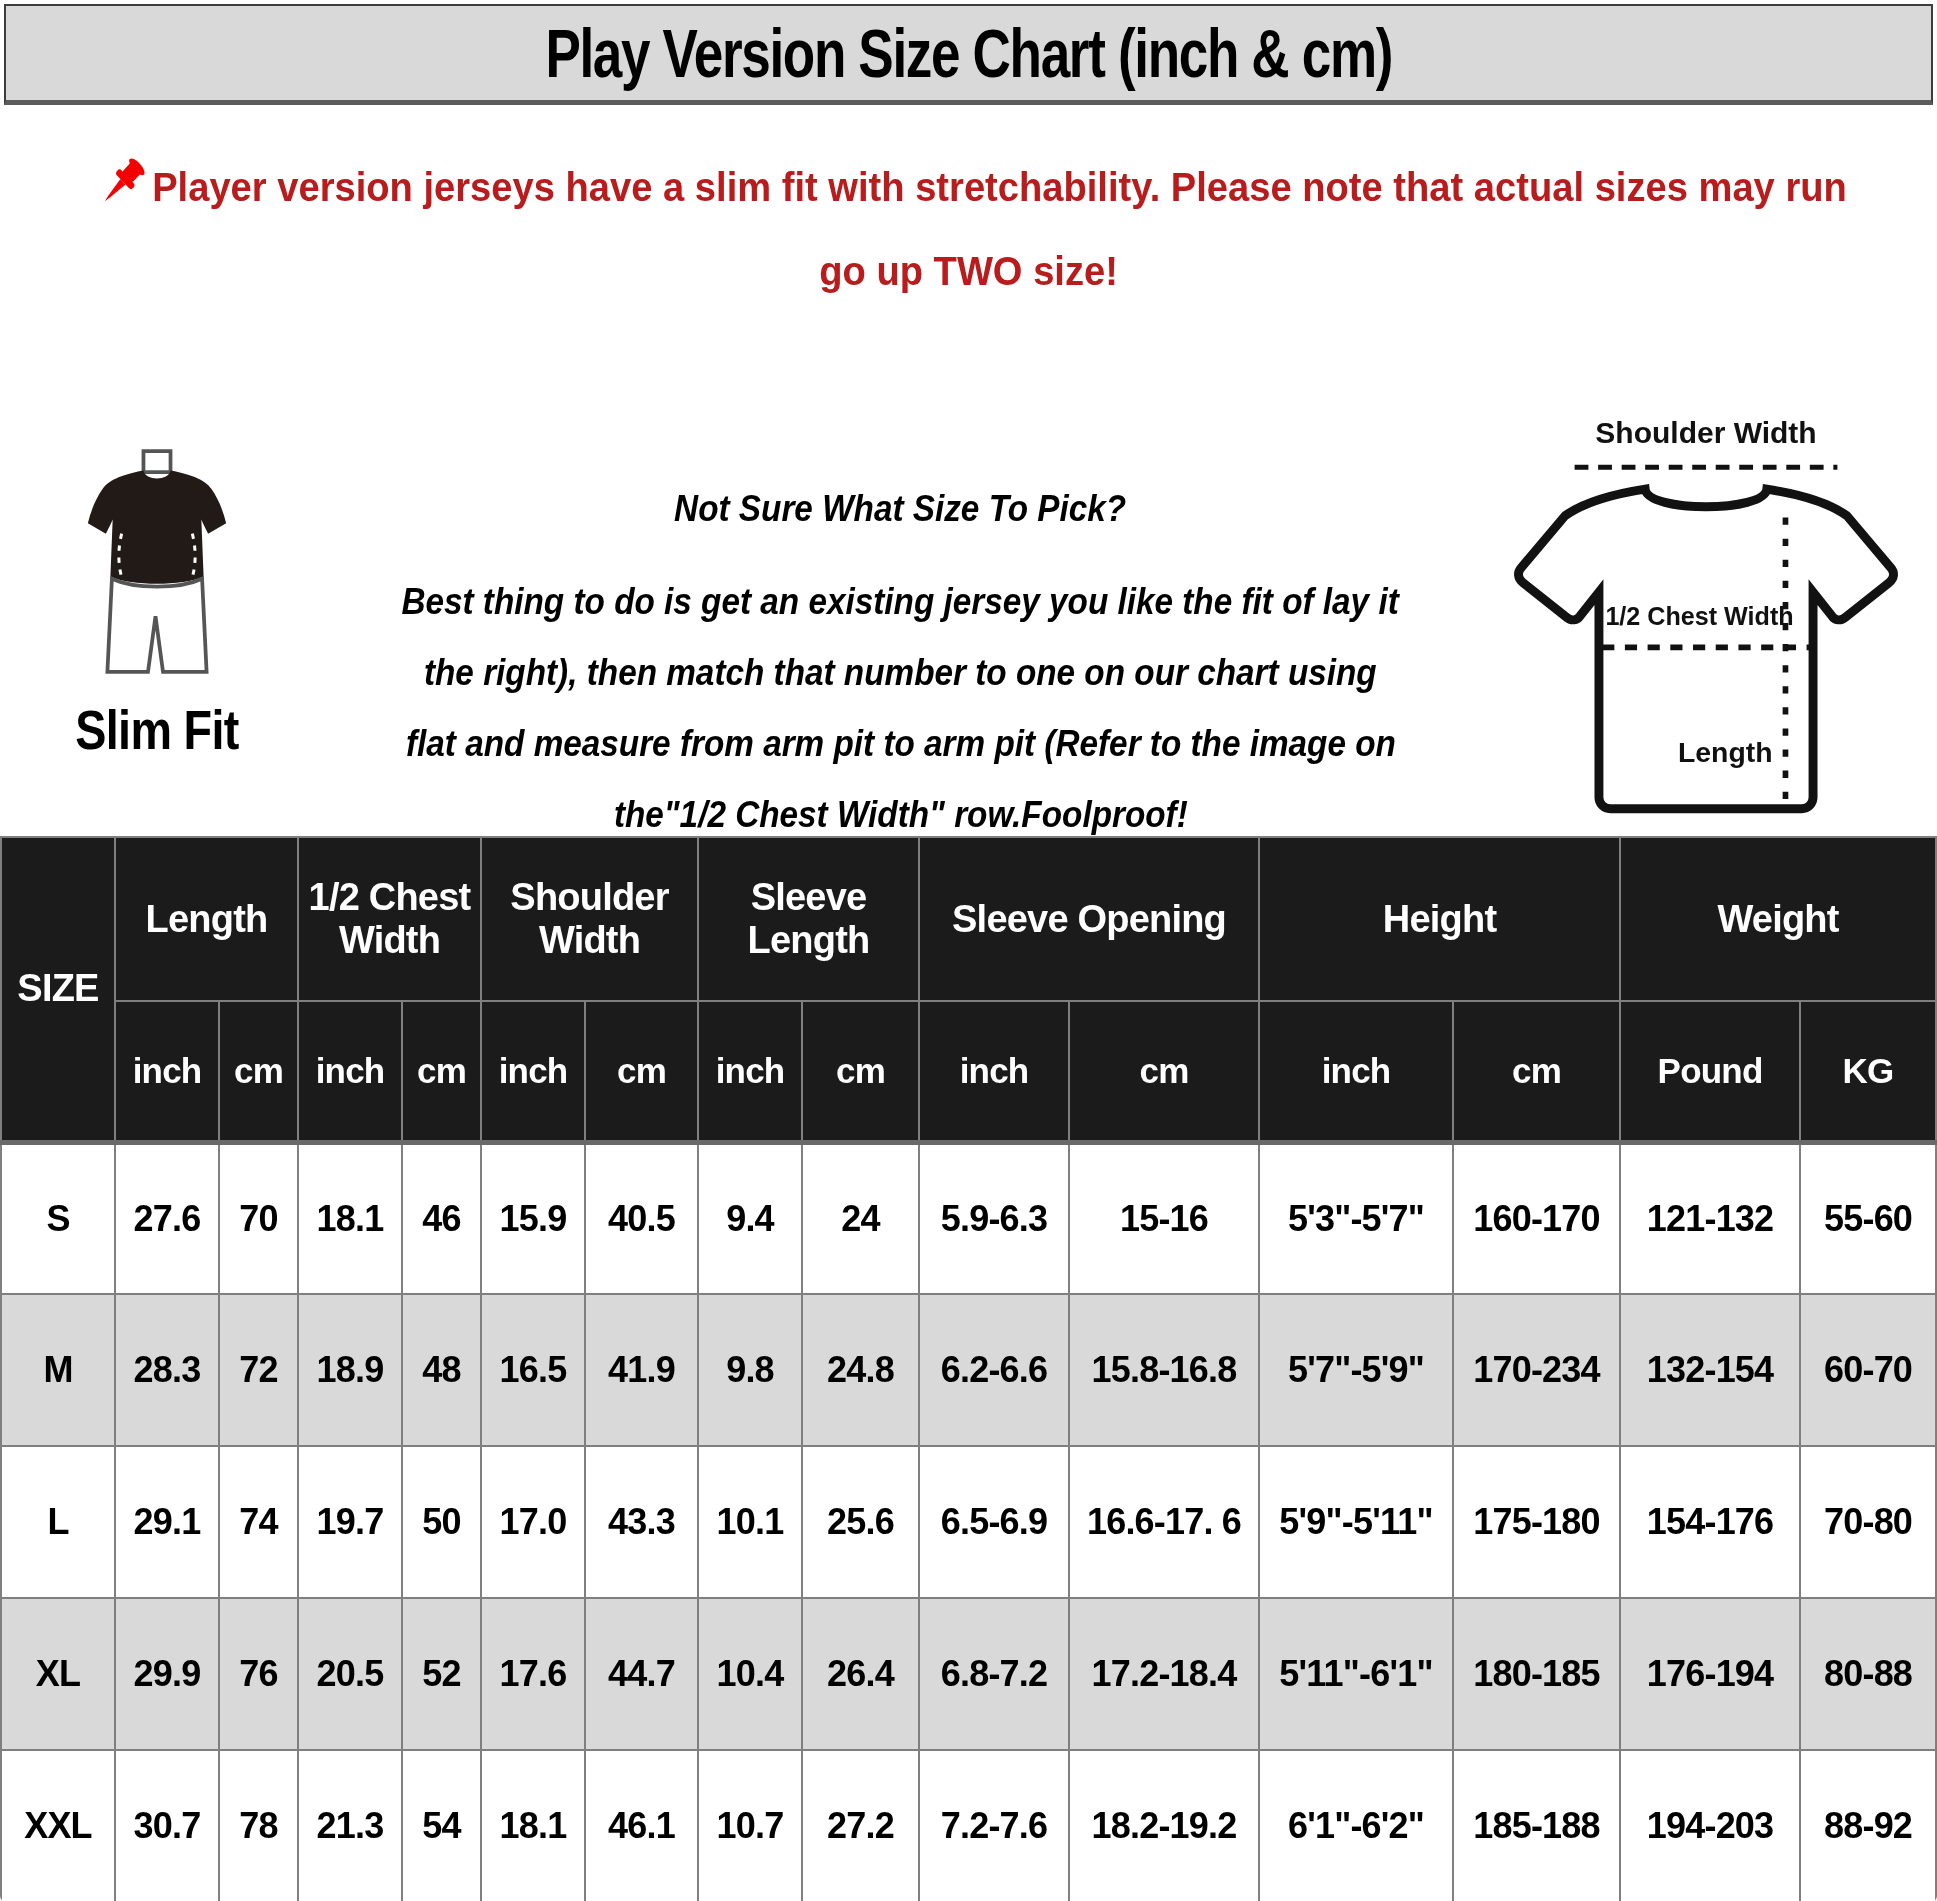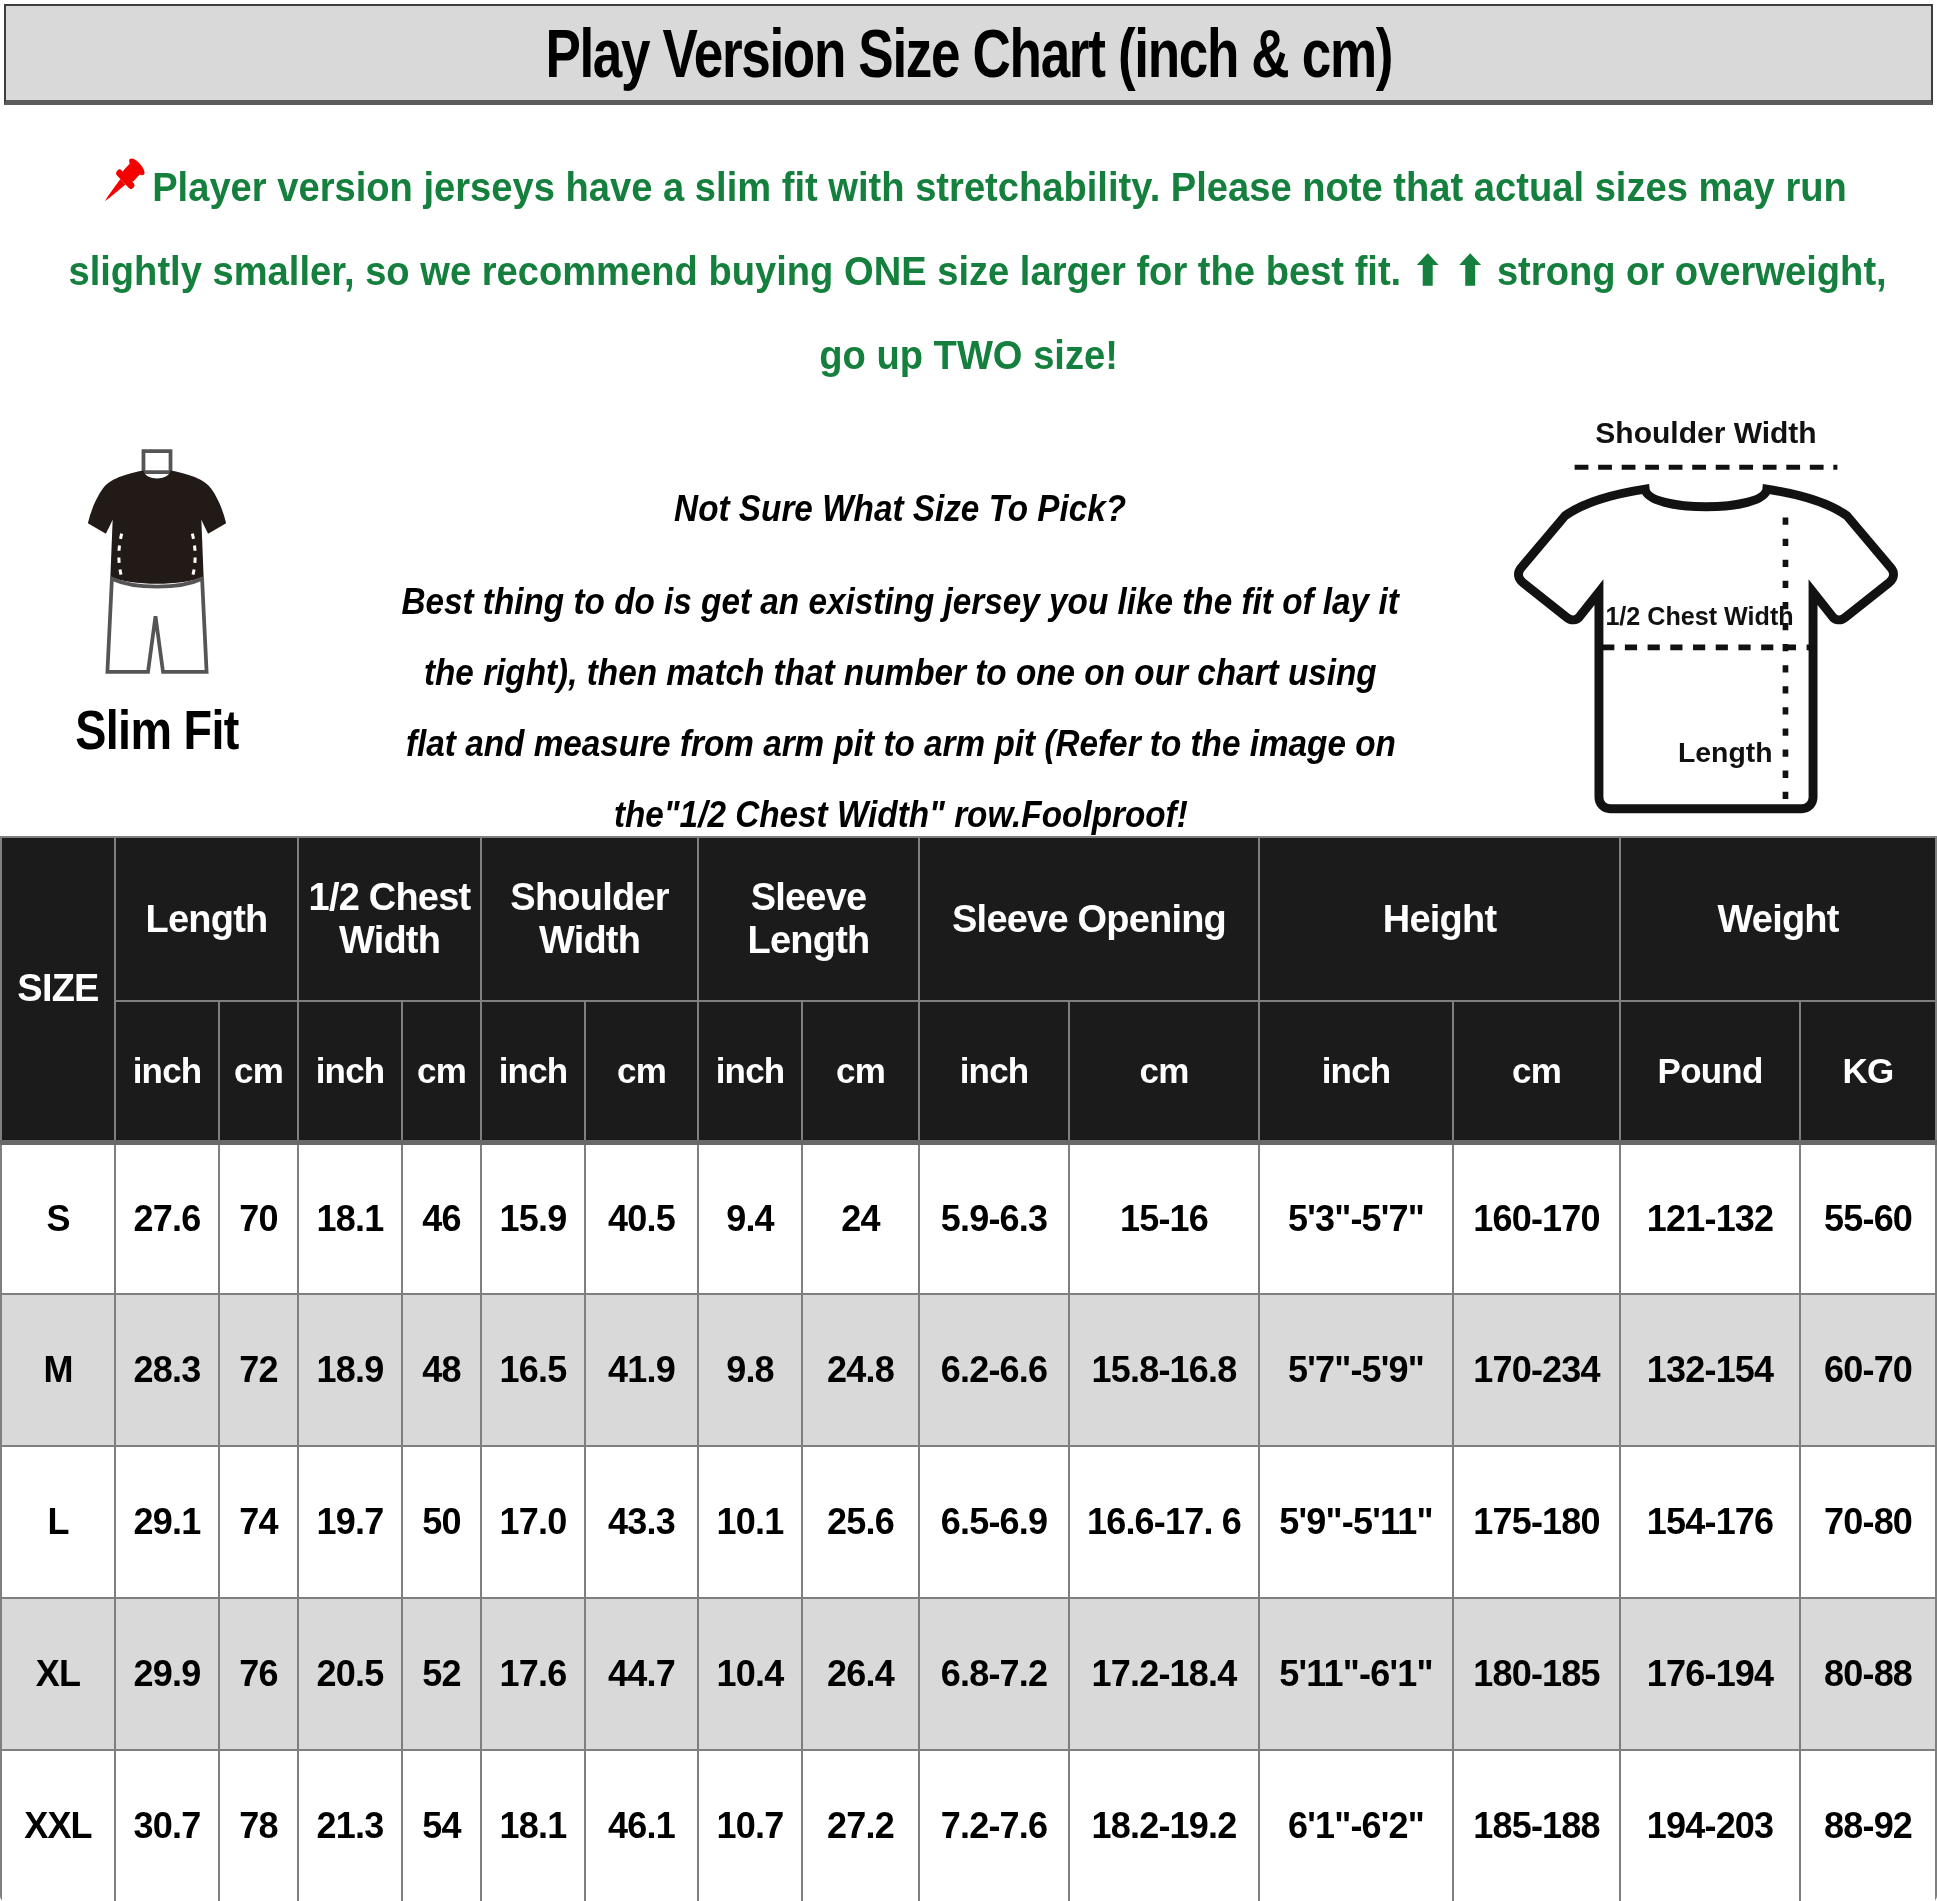--- a/index.html
+++ b/index.html
@@ -7,21 +7,21 @@
         font-family:"Liberation Sans",sans-serif;font-weight:700;color:#000;border-radius:6px;}
 
   
   .title-bar{position:absolute;left:4.1px;top:4.1px;width:1929px;height:101px;background:#d9d9d9;
              border:2.5px solid #3d3d3d;border-bottom:5.8px solid #5c5c5c;box-sizing:border-box;
              display:flex;align-items:center;justify-content:center;}
   .title-text{font-size:68px;letter-spacing:-1.7px;white-space:nowrap;
               transform:scaleX(0.78);transform-origin:center;}
 
   
-  .note{position:absolute;top:145px;left:0;width:100%;text-align:center;color:#15803d;font-size:41px;}
+  .note{position:absolute;top:145px;left:0;width:100%;text-align:center;color:#b91c1c;font-size:41px;}
   .note-line{line-height:84px;white-space:nowrap;}
   .cond{display:inline-block;transform:scaleX(0.93);transform-origin:center;white-space:nowrap;}
   .pin{display:inline-block;width:64px;height:64px;vertical-align:-15px;margin-right:1.7px;}
 
   
   .mid{position:absolute;top:397px;left:0;width:1937px;height:438px;display:flex;}
   .fig-col{width:314px;text-align:center;flex:none;}
   .fig-col svg{display:block;margin:48px auto 0 auto;}
   .slim-fit-label{font-size:55px;letter-spacing:-0.8px;margin-top:5px;transform:scaleX(0.85);}
   .help-col{flex:1;text-align:center;font-size:37px;padding-top:76px;font-style:italic;}
@@ -61,23 +61,20 @@
           <svg viewBox="0 0 100 100" width="64" height="64">
             <g fill="#f40000" transform="rotate(45 50 50)">
               <ellipse cx="50" cy="12" rx="17" ry="7"></ellipse>
               <rect x="38" y="12" width="24" height="24" rx="5"></rect>
               <rect x="31" y="34" width="38" height="11" rx="5"></rect>
               <path d="M44 45 L56 45 L52 78 L50 88 L48 78 Z"></path>
             </g>
           </svg>
         </span><span>Player version jerseys have a slim fit with stretchability. Please note that actual sizes may run</span>
       </span>
-    </div>
-    <div class="note-line">
-      <span class="cond">slightly smaller, so we recommend buying ONE size larger for the best fit. ⬆ ⬆ strong or overweight,</span>
     </div>
     <div class="note-line">
       <span class="cond">go up TWO size!</span>
     </div>
   </section>
 
   <section class="mid">
 
     <div class="fig-col">
       <span>

